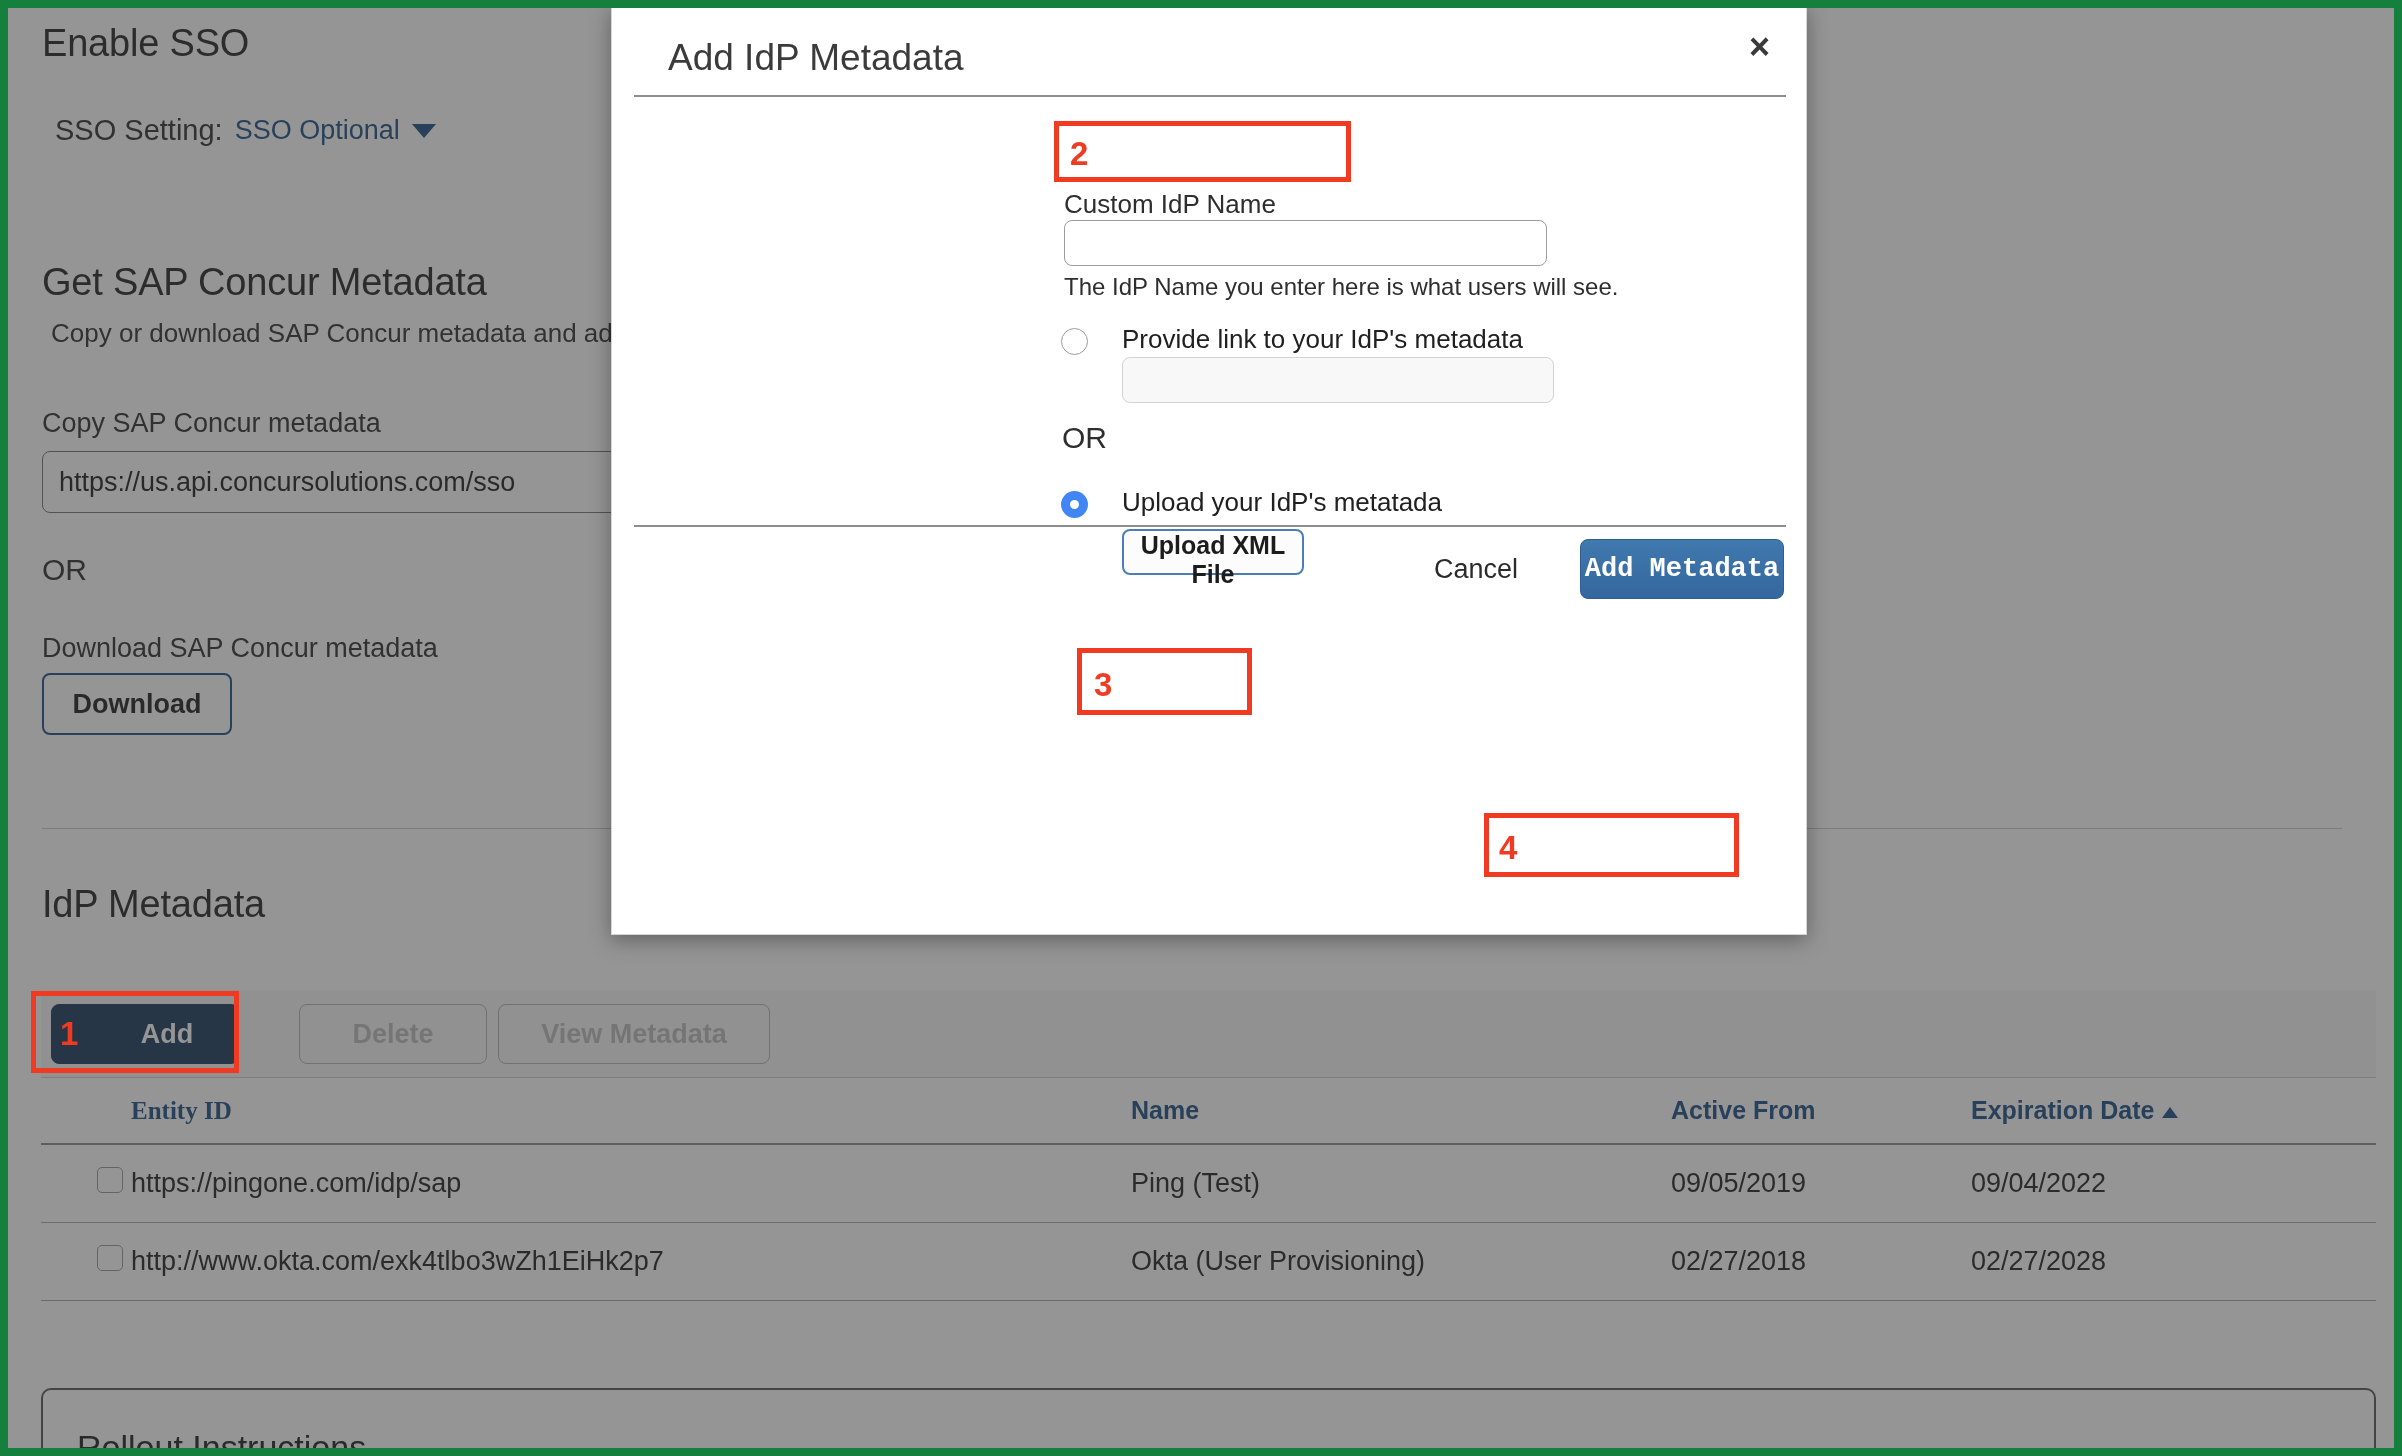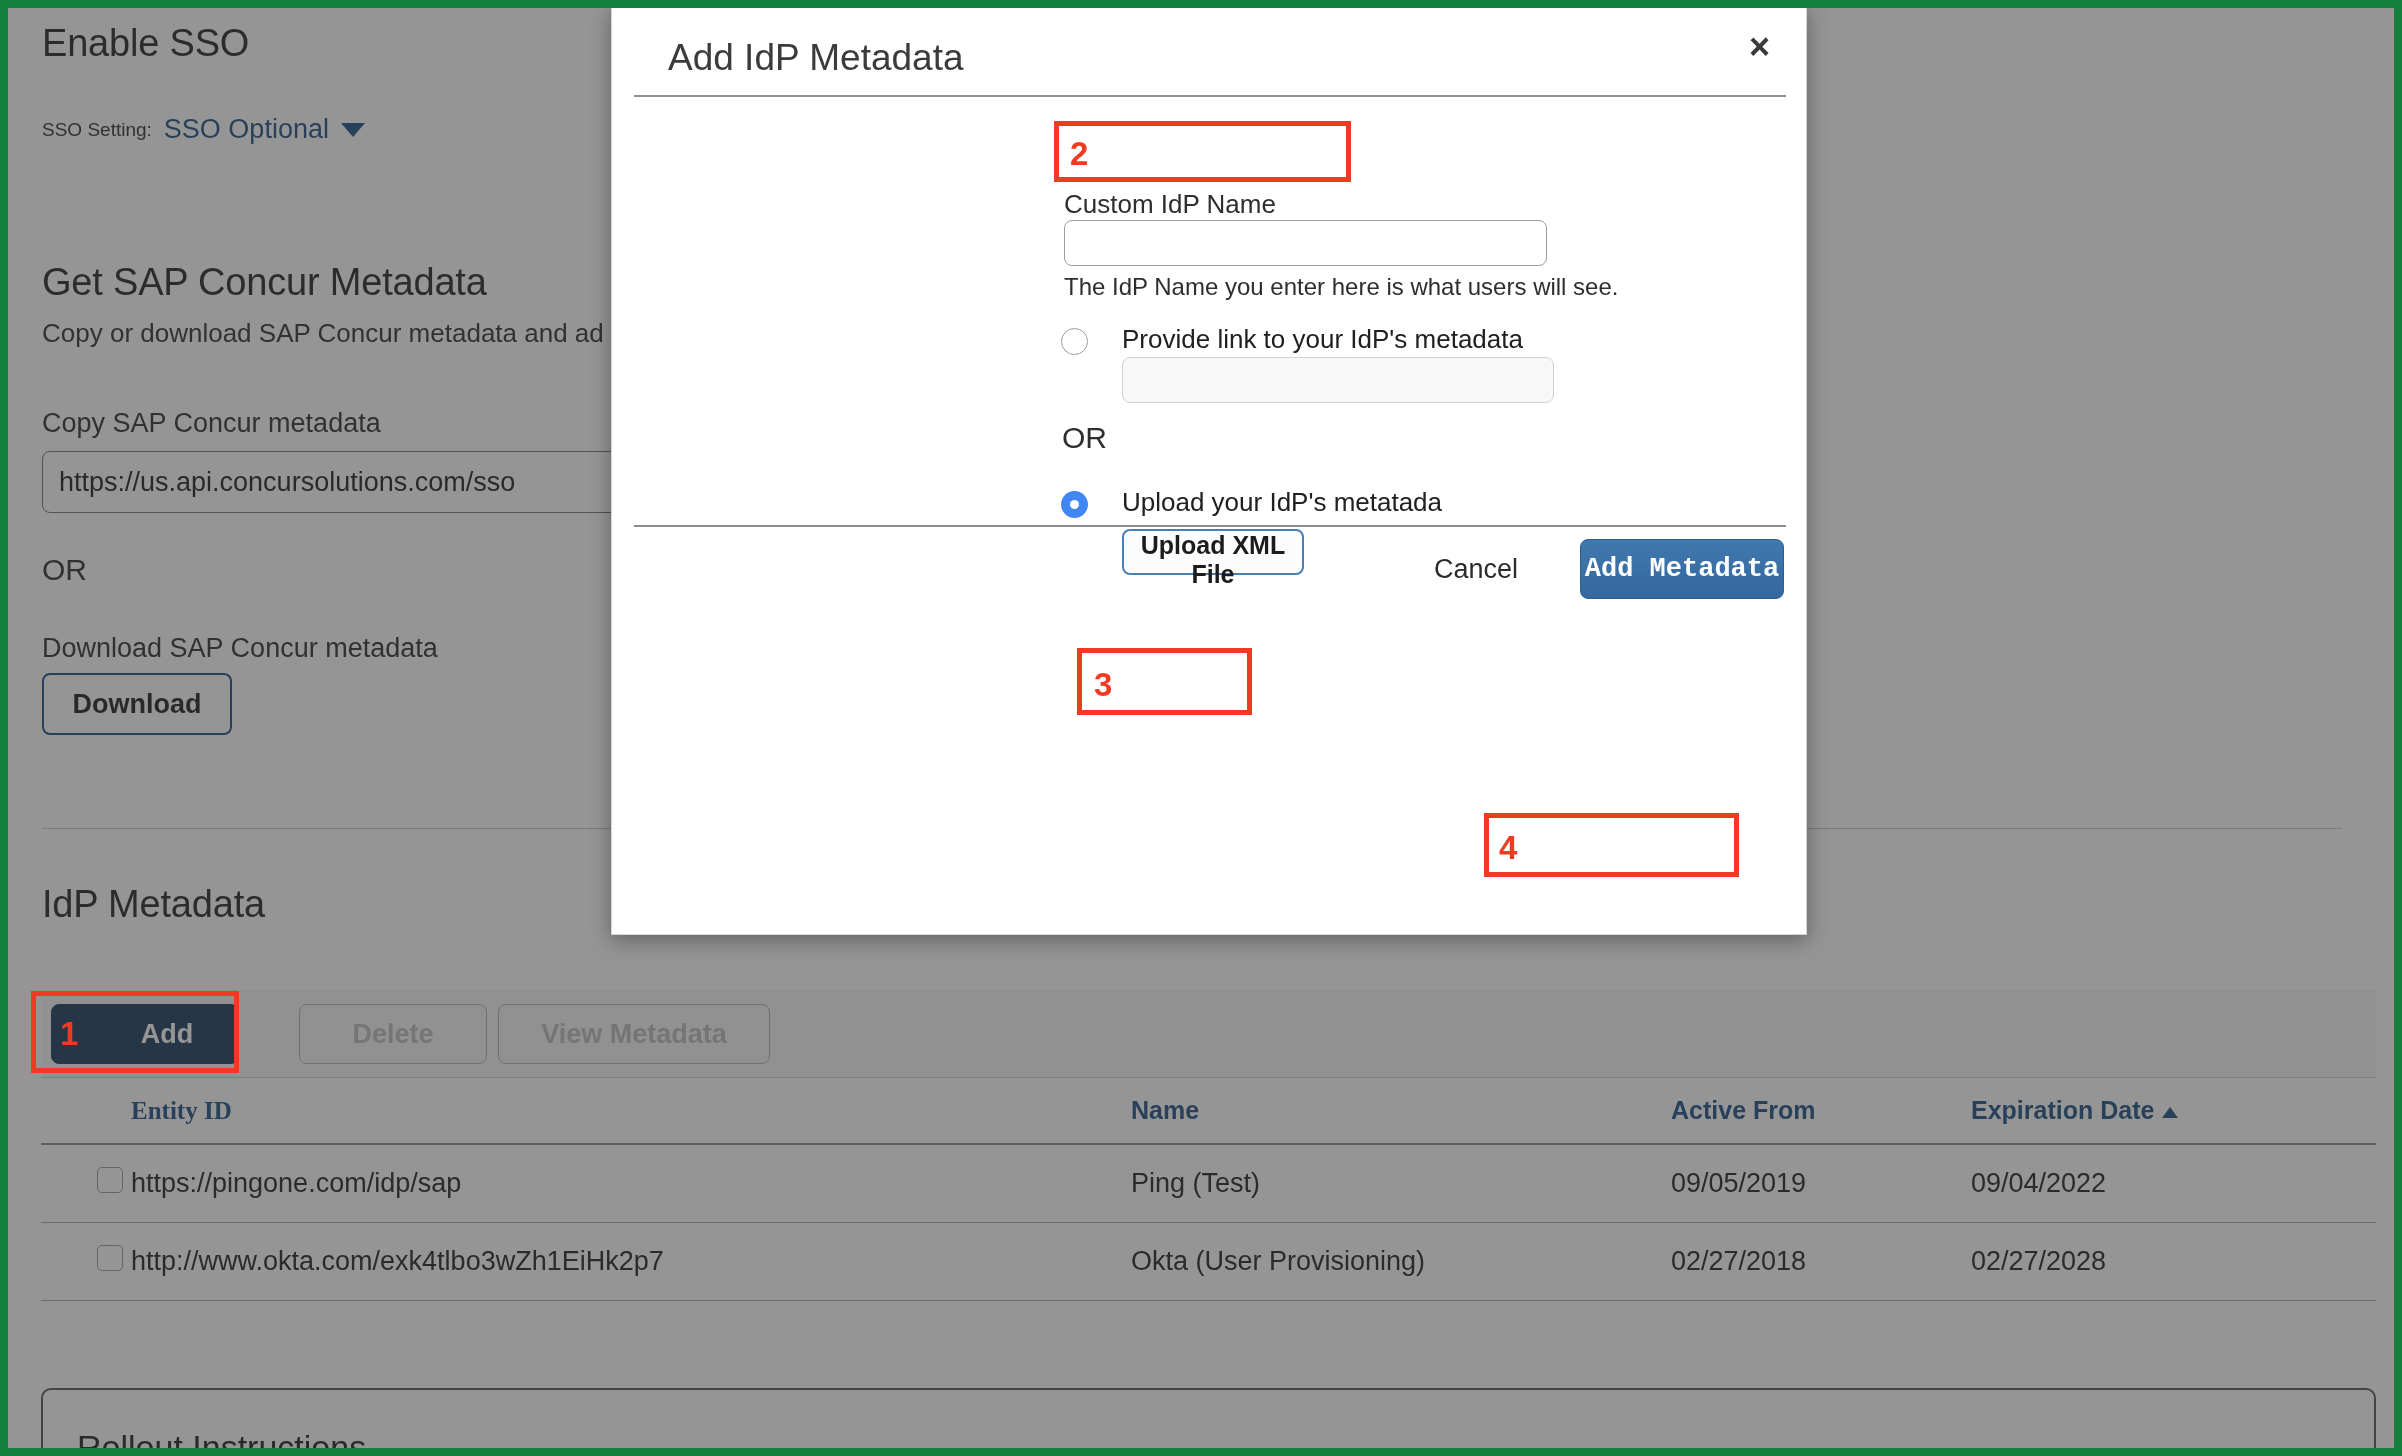--- a/index.html
+++ b/index.html
@@ -54,36 +54,36 @@
     font-size: 26px;
     color: #303030;
   }
 
   
   #sso-block { position: absolute; left: 34px; top: 14px; }
   #sso-setting-row {
     position: absolute; left: 34px; top: 106px;
     display: flex; align-items: center; gap: 12px;
   }
-  #sso-setting-row .lbl { font-size: 19px; color: #2f2f2f; }
+  #sso-setting-row .lbl { font-size: 29px; color: #2f2f2f; margin-left: 13px; }
   #sso-value {
     font-size: 27px; color: #1d4f83;
     display: flex; align-items: center; gap: 12px;
   }
   .caret-down {
     width: 0; height: 0;
     border-left: 12px solid transparent;
     border-right: 12px solid transparent;
     border-top: 14px solid #1d4f83;
     display: inline-block;
   }
 
   
   #meta-head { position: absolute; left: 34px; top: 253px; }
-  #meta-sub   { position: absolute; left: 34px; top: 310px; white-space: nowrap; text-align: right; }
+  #meta-sub   { position: absolute; left: 43px; top: 310px; white-space: nowrap; text-align: right; }
   #copy-label { position: absolute; left: 34px; top: 400px; }
   #copy-input {
     position: absolute; left: 34px; top: 443px;
     width: 1100px; height: 62px;
     border: 1px solid #767676;
     border-radius: 8px;
     background: #ffffff;
     display: flex; align-items: center;
     padding: 0 16px;
     font-size: 27px;

